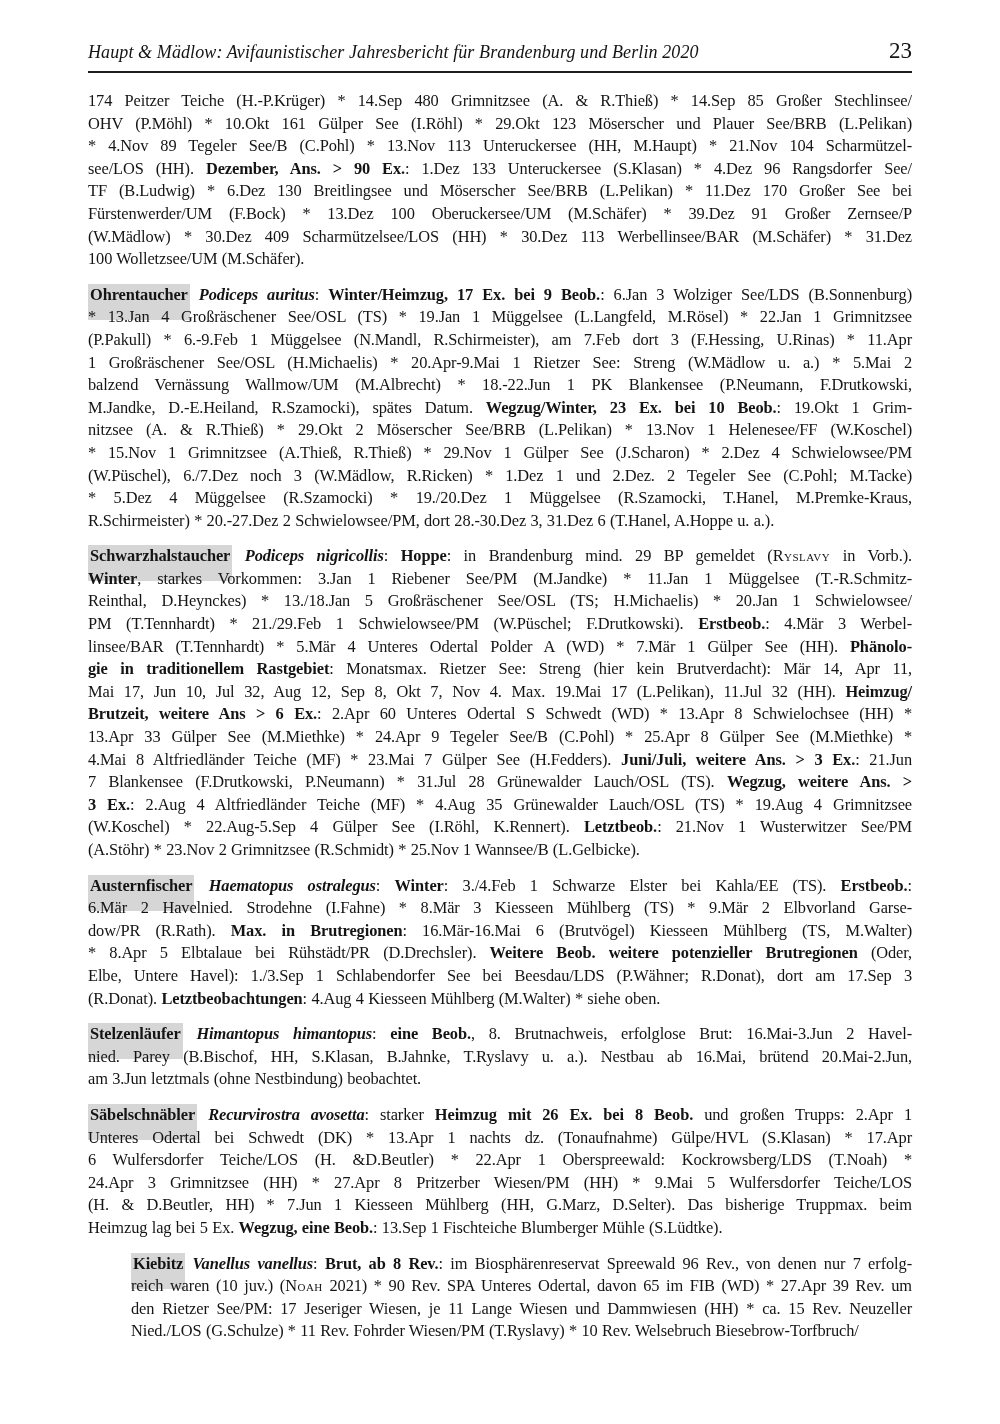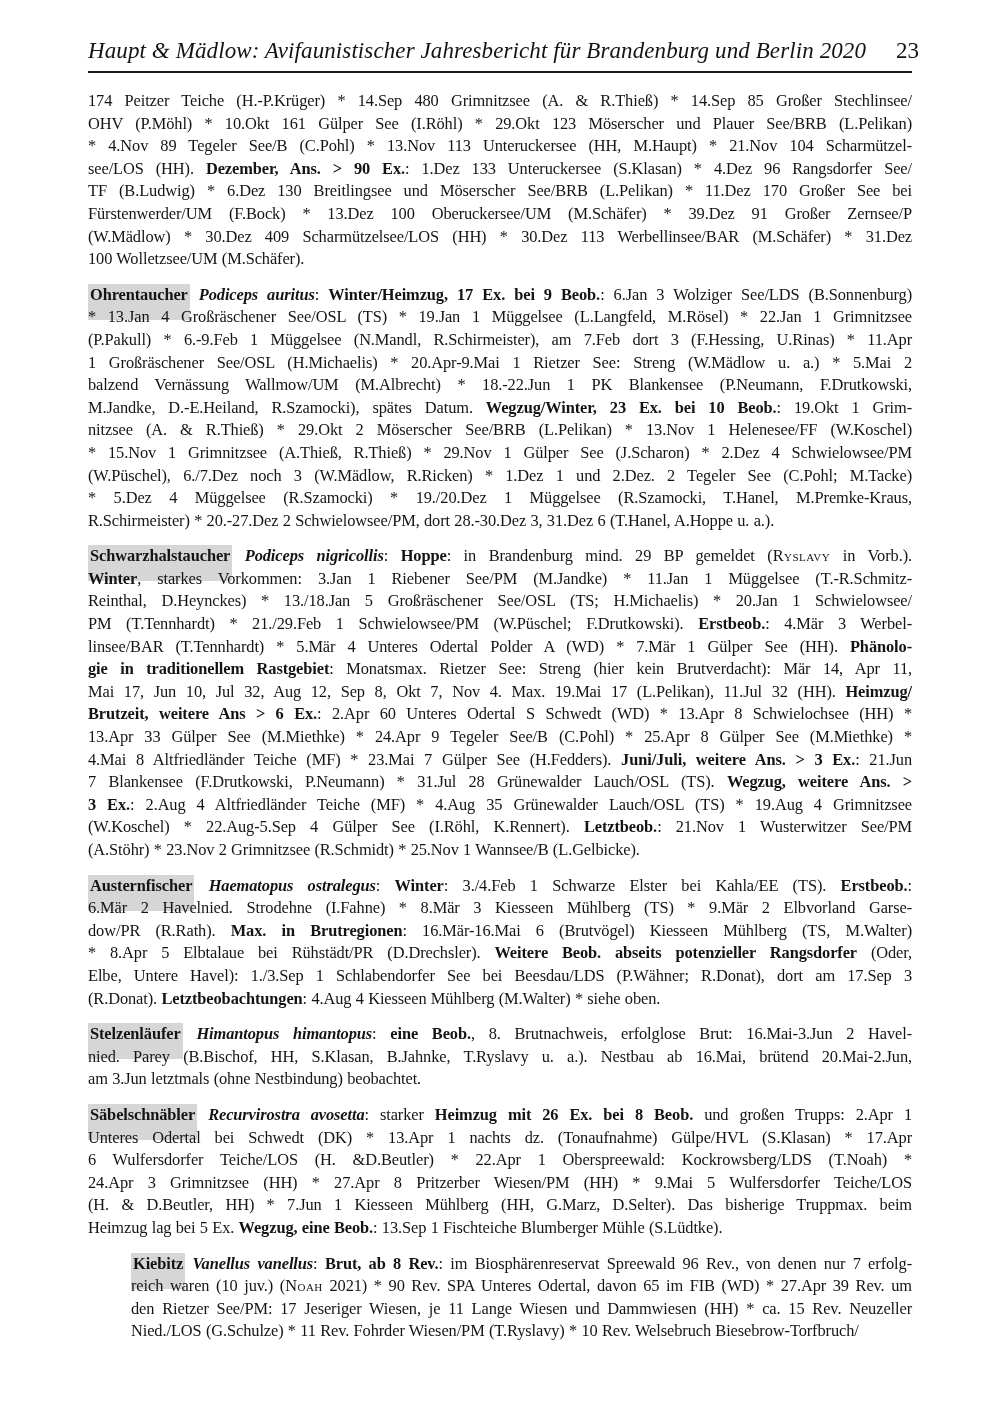--- a/index.html
+++ b/index.html
@@ -20,21 +20,21 @@
   }
   .running-head {
     display: flex;
     justify-content: space-between;
     align-items: baseline;
     border-bottom: 2px solid #1c1c1c;
     padding-bottom: 7px;
   }
   .running-head .title {
     font-style: italic;
-    font-size: 23px;
+    font-size: 18px;
     letter-spacing: 0.1px;
     white-space: nowrap;
   }
   .running-head .pagenum {
     font-style: normal;
     font-size: 23px;
     margin-left: 30px;
   }
   .body-text { margin-top: 17px; }
   .para { margin: 0 0 13px 0; }
@@ -104,21 +104,21 @@
           <div class="line">4.Mai 8 Altfriedländer Teiche (MF) * 23.Mai 7 Gülper See (H.Fedders). <b>Juni/Juli, weitere Ans. &gt; 3 Ex.</b>: 21.Jun</div>
           <div class="line">7 Blankensee (F.Drutkowski, P.Neumann) * 31.Jul 28 Grünewalder Lauch/OSL (TS). <b>Wegzug, weitere Ans. &gt;</b></div>
           <div class="line"><b>3 Ex.</b>: 2.Aug 4 Altfriedländer Teiche (MF) * 4.Aug 35 Grünewalder Lauch/OSL (TS) * 19.Aug 4 Grimnitzsee</div>
           <div class="line">(W.Koschel) * 22.Aug-5.Sep 4 Gülper See (I.Röhl, K.Rennert). <b>Letztbeob.</b>: 21.Nov 1 Wusterwitzer See/PM</div>
           <div class="line last">(A.Stöhr) * 23.Nov 2 Grimnitzsee (R.Schmidt) * 25.Nov 1 Wannsee/B (L.Gelbicke).</div>
         </div>
         <div class="para">
           <div class="line"><span class="hl"><b>Austernfischer</b></span> <b><i>Haematopus ostralegus</i></b>: <b>Winter</b>: 3./4.Feb 1 Schwarze Elster bei Kahla/EE (TS). <b>Erstbeob.</b>:</div>
           <div class="line">6.Mär 2 Havelnied. Strodehne (I.Fahne) * 8.Mär 3 Kiesseen Mühlberg (TS) * 9.Mär 2 Elbvorland Garse-</div>
           <div class="line">dow/PR (R.Rath). <b>Max. in Brutregionen</b>: 16.Mär-16.Mai 6 (Brutvögel) Kiesseen Mühlberg (TS, M.Walter)</div>
-          <div class="line">* 8.Apr 5 Elbtalaue bei Rühstädt/PR (D.Drechsler). <b>Weitere Beob. abseits potenzieller Rangsdorfer</b> (Oder,</div>
+          <div class="line">* 8.Apr 5 Elbtalaue bei Rühstädt/PR (D.Drechsler). <b>Weitere Beob. weitere potenzieller Brutregionen</b> (Oder,</div>
           <div class="line">Elbe, Untere Havel): 1./3.Sep 1 Schlabendorfer See bei Beesdau/LDS (P.Wähner; R.Donat), dort am 17.Sep 3</div>
           <div class="line last">(R.Donat). <b>Letztbeobachtungen</b>: 4.Aug 4 Kiesseen Mühlberg (M.Walter) * siehe oben.</div>
         </div>
         <div class="para">
           <div class="line"><span class="hl"><b>Stelzenläufer</b></span> <b><i>Himantopus himantopus</i></b>: <b>eine Beob.</b>, 8. Brutnachweis, erfolglose Brut: 16.Mai-3.Jun 2 Havel-</div>
           <div class="line">nied. Parey (B.Bischof, HH, S.Klasan, B.Jahnke, T.Ryslavy u. a.). Nestbau ab 16.Mai, brütend 20.Mai-2.Jun,</div>
           <div class="line last">am 3.Jun letztmals (ohne Nestbindung) beobachtet.</div>
         </div>
         <div class="para">
           <div class="line"><span class="hl"><b>Säbelschnäbler</b></span> <b><i>Recurvirostra avosetta</i></b>: starker <b>Heimzug mit 26 Ex. bei 8 Beob.</b> und großen Trupps: 2.Apr 1</div>

